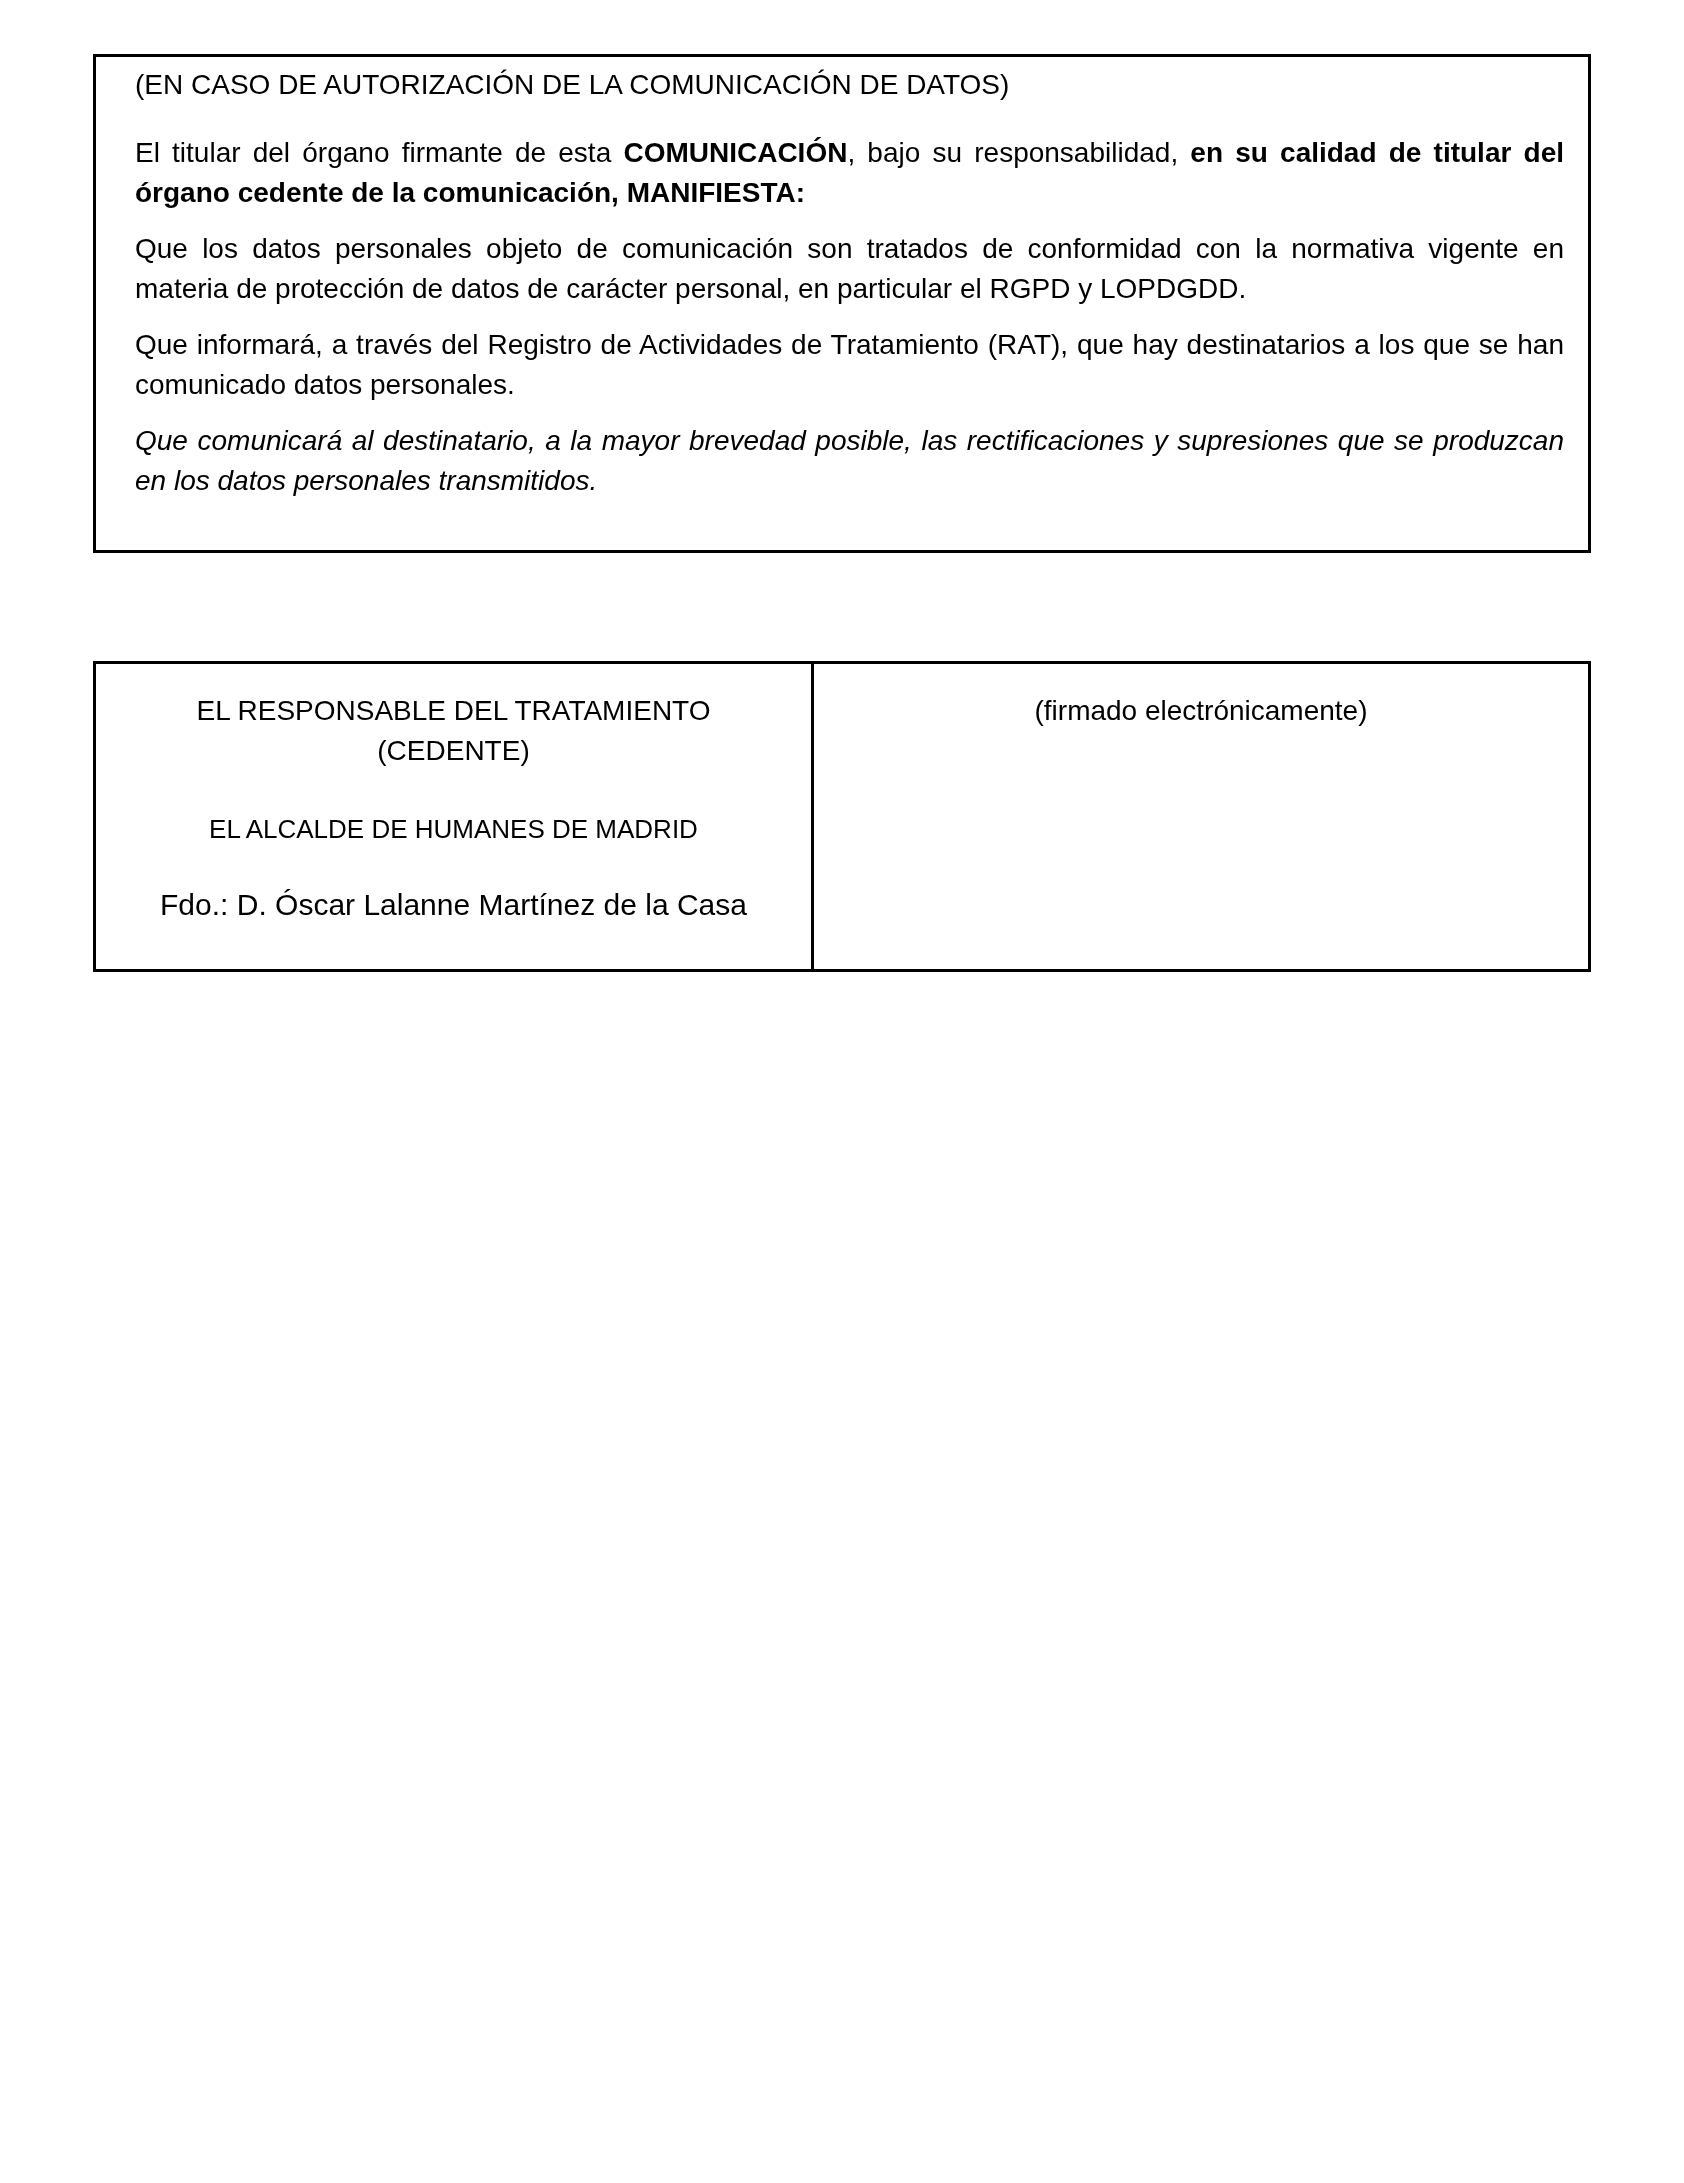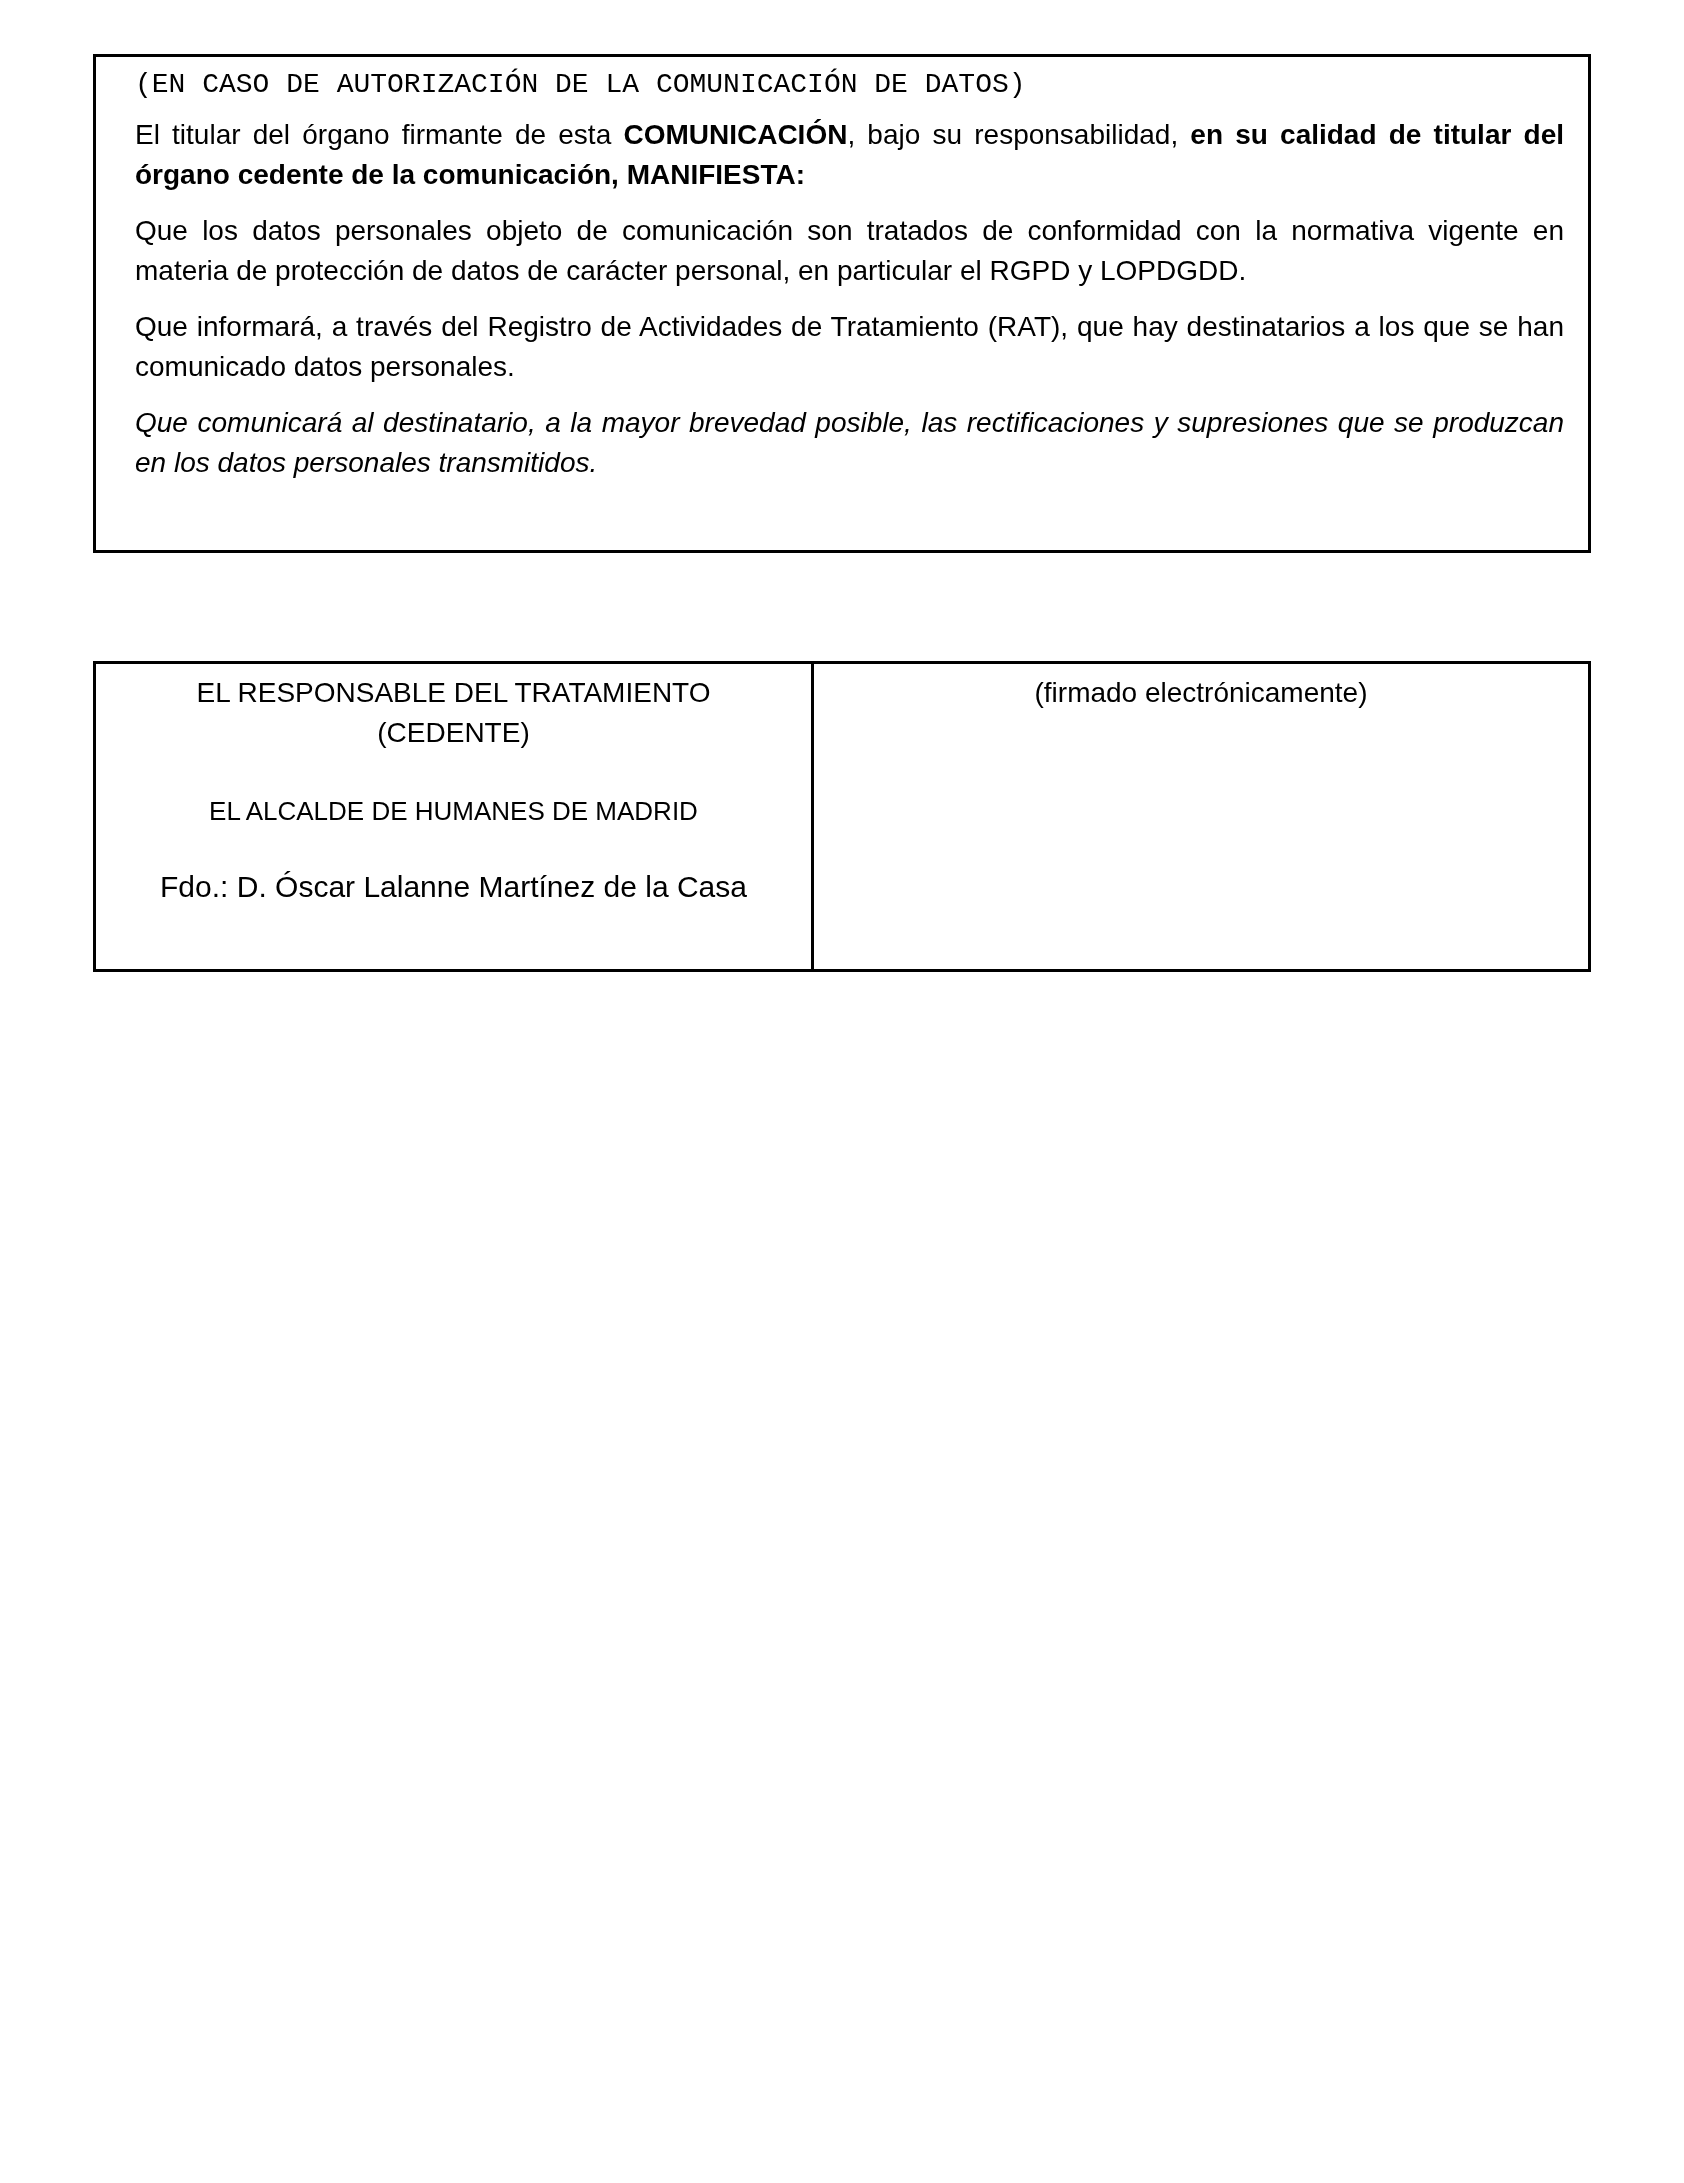--- a/index.html
+++ b/index.html
@@ -23,34 +23,34 @@
     background: #ffffff;
   }
   .box-auth {
     top: 54px;
     height: 499px;
     padding: 7.6px 24px 15px 39px;
     font-size: 28px;
     line-height: 40px;
   }
   .box-auth p { margin: 0 0 16px 0; }
-  .box-auth p.heading { margin-bottom: 10px; font-family: Liberation Mono, monospace; }
+  .box-auth p.heading { margin-bottom: 28px; }
   .box-auth p:last-child { margin-bottom: 0; font-style: italic; }
   .justify { text-align: justify; }
   b, .bold { font-weight: bold; }
 
   .box-sign {
     top: 661px;
     height: 311px;
     display: flex;
     align-items: stretch;
   }
   .cell {
     box-sizing: border-box;
-    padding-top: 9px;
+    padding-top: 27px;
     text-align: center;
     font-size: 28px;
     line-height: 40px;
   }
   .cell-left {
     width: 718px;
     border-right: 3px solid #000000;
   }
   .cell-right { flex: 1; }
   .cell p { margin: 0; }

